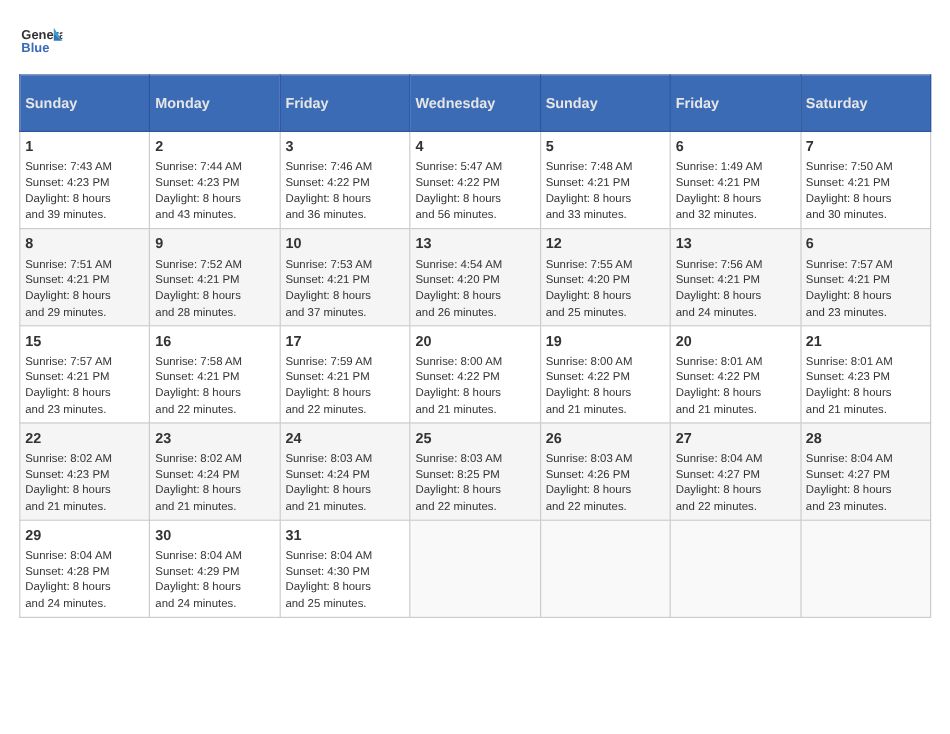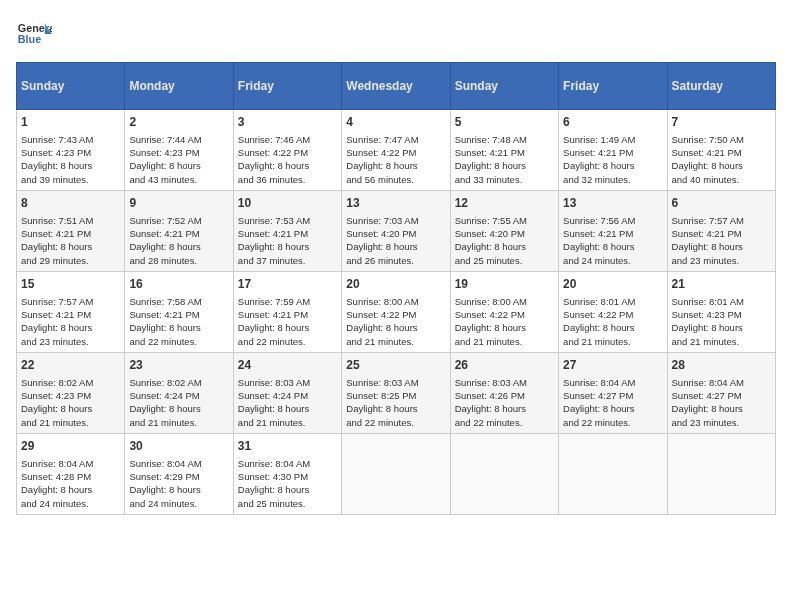--- a/index.html
+++ b/index.html
@@ -123,21 +123,21 @@
         </td>
         <td>
           <span class="day-num">3</span>
           <div>Sunrise: 7:46 AM</div>
           <div>Sunset: 4:22 PM</div>
           <div>Daylight: 8 hours</div>
           <div>and 36 minutes.</div>
         </td>
         <td>
           <span class="day-num">4</span>
-          <div>Sunrise: 7:47 AM</div>
+          <div>Sunrise: 5:47 AM</div>
           <div>Sunset: 4:22 PM</div>
           <div>Daylight: 8 hours</div>
           <div>and 56 minutes.</div>
         </td>
         <td>
           <span class="day-num">5</span>
           <div>Sunrise: 7:48 AM</div>
           <div>Sunset: 4:21 PM</div>
           <div>Daylight: 8 hours</div>
           <div>and 33 minutes.</div>
@@ -147,21 +147,21 @@
           <div>Sunrise: 1:49 AM</div>
           <div>Sunset: 4:21 PM</div>
           <div>Daylight: 8 hours</div>
           <div>and 32 minutes.</div>
         </td>
         <td>
           <span class="day-num">7</span>
           <div>Sunrise: 7:50 AM</div>
           <div>Sunset: 4:21 PM</div>
           <div>Daylight: 8 hours</div>
-          <div>and 40 minutes.</div>
+          <div>and 30 minutes.</div>
         </td>
       </tr>
       <tr>
         <td>
           <span class="day-num">8</span>
           <div>Sunrise: 7:51 AM</div>
           <div>Sunset: 4:21 PM</div>
           <div>Daylight: 8 hours</div>
           <div>and 29 minutes.</div>
         </td>
@@ -174,21 +174,21 @@
         </td>
         <td>
           <span class="day-num">10</span>
           <div>Sunrise: 7:53 AM</div>
           <div>Sunset: 4:21 PM</div>
           <div>Daylight: 8 hours</div>
           <div>and 37 minutes.</div>
         </td>
         <td>
           <span class="day-num">13</span>
-          <div>Sunrise: 7:03 AM</div>
+          <div>Sunrise: 4:54 AM</div>
           <div>Sunset: 4:20 PM</div>
           <div>Daylight: 8 hours</div>
           <div>and 26 minutes.</div>
         </td>
         <td>
           <span class="day-num">12</span>
           <div>Sunrise: 7:55 AM</div>
           <div>Sunset: 4:20 PM</div>
           <div>Daylight: 8 hours</div>
           <div>and 25 minutes.</div>

